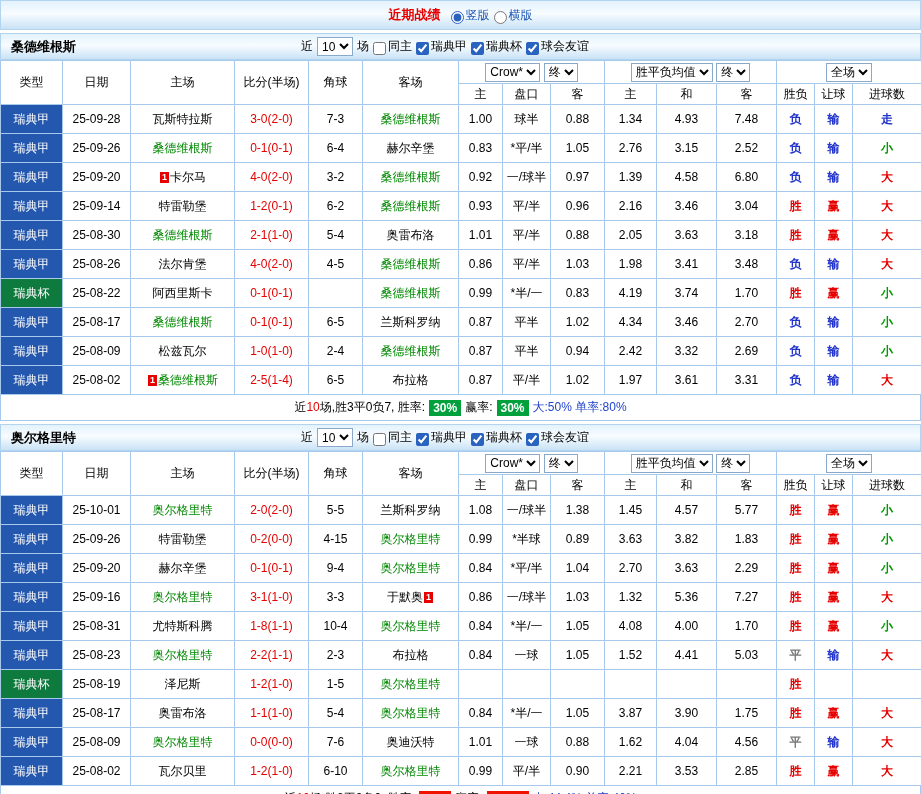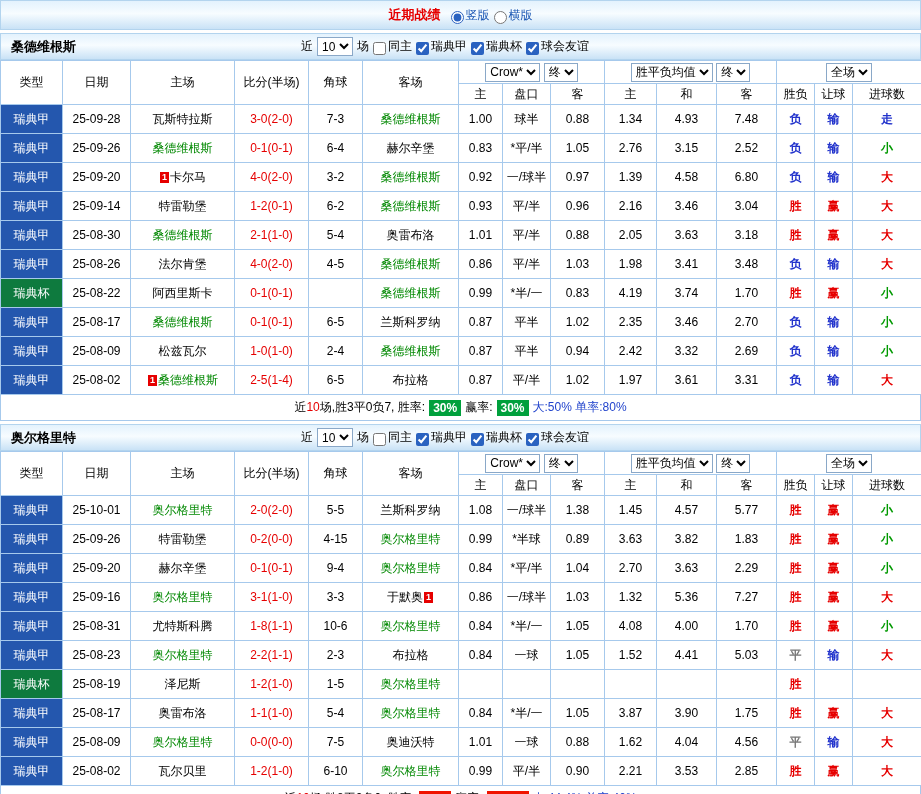--- a/index.html
+++ b/index.html
@@ -250,21 +250,21 @@
         <tr>
           <td class="type league">瑞典甲</td>
           <td>25-08-17</td>
           <td><span class="team hl">桑德维根斯</span></td>
           <td class="score">0-1(0-1)</td>
           <td>6-5</td>
           <td><span class="team">兰斯科罗纳</span></td>
           <td>0.87</td>
           <td>平半</td>
           <td>1.02</td>
-          <td>2.35</td>
+          <td>4.34</td>
           <td>3.46</td>
           <td>2.70</td>
           <td class="c-blue bold">负</td>
           <td class="c-blue bold">输</td>
           <td class="c-green bold">小</td>
         </tr>
         <tr>
           <td class="type league">瑞典甲</td>
           <td>25-08-09</td>
           <td><span class="team">松兹瓦尔</span></td>
@@ -451,21 +451,21 @@
           <td>7.27</td>
           <td class="c-red bold">胜</td>
           <td class="c-red bold">赢</td>
           <td class="c-red bold">大</td>
         </tr>
         <tr>
           <td class="type league">瑞典甲</td>
           <td>25-08-31</td>
           <td><span class="team">尤特斯科腾</span></td>
           <td class="score">1-8(1-1)</td>
-          <td>10-6</td>
+          <td>10-4</td>
           <td><span class="team hl">奥尔格里特</span></td>
           <td>0.84</td>
           <td>*半/一</td>
           <td>1.05</td>
           <td>4.08</td>
           <td>4.00</td>
           <td>1.70</td>
           <td class="c-red bold">胜</td>
           <td class="c-red bold">赢</td>
           <td class="c-green bold">小</td>
@@ -519,21 +519,21 @@
           <td>1.75</td>
           <td class="c-red bold">胜</td>
           <td class="c-red bold">赢</td>
           <td class="c-red bold">大</td>
         </tr>
         <tr>
           <td class="type league">瑞典甲</td>
           <td>25-08-09</td>
           <td><span class="team hl">奥尔格里特</span></td>
           <td class="score">0-0(0-0)</td>
-          <td>7-5</td>
+          <td>7-6</td>
           <td><span class="team">奥迪沃特</span></td>
           <td>1.01</td>
           <td>一球</td>
           <td>0.88</td>
           <td>1.62</td>
           <td>4.04</td>
           <td>4.56</td>
           <td class="c-gray bold">平</td>
           <td class="c-blue bold">输</td>
           <td class="c-red bold">大</td>

